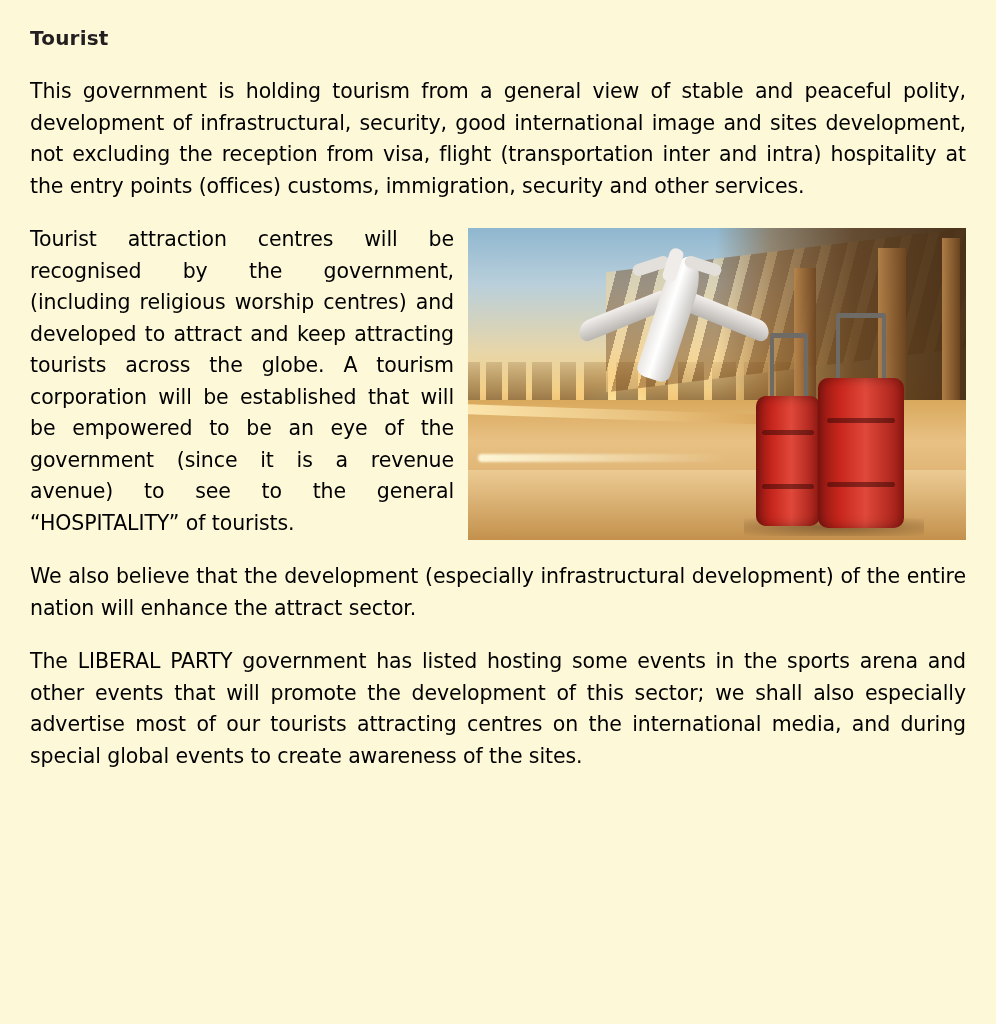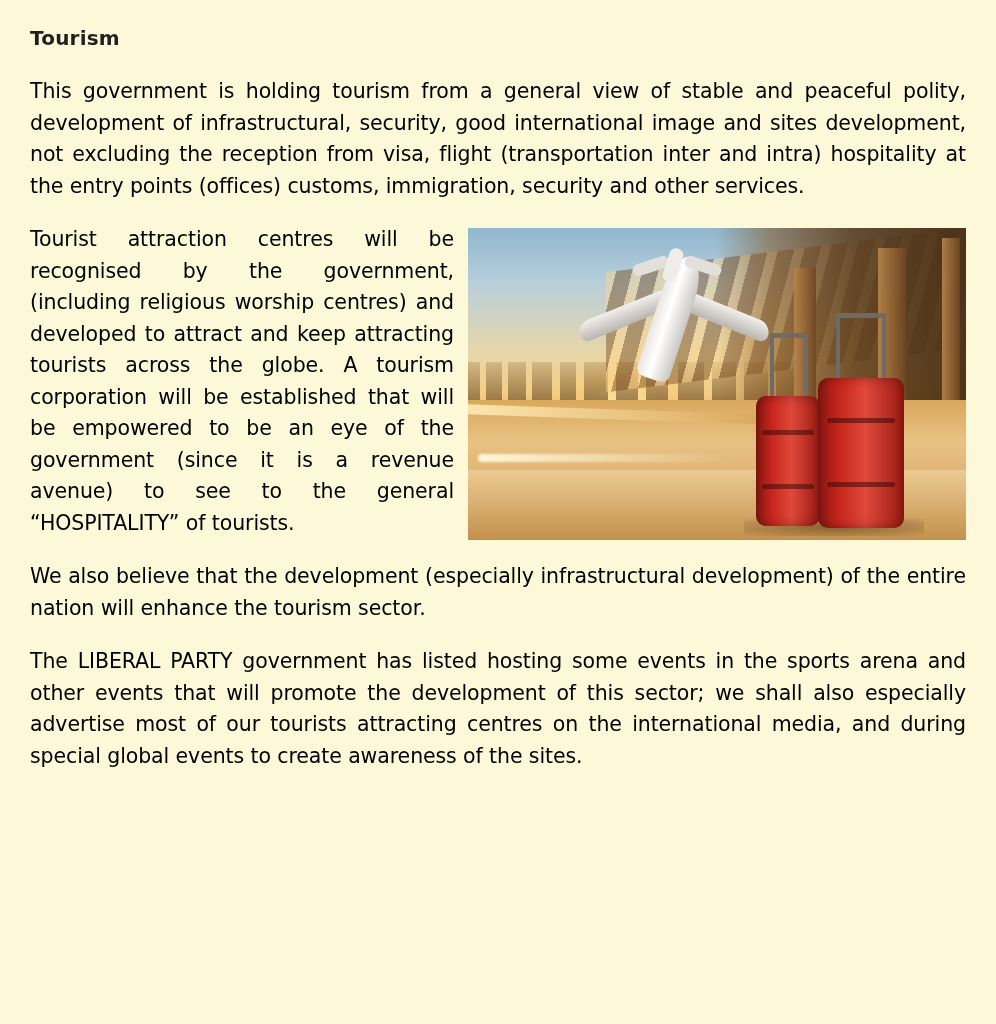--- a/index.html
+++ b/index.html
@@ -289,21 +289,21 @@
     height: 18px;
     background: radial-gradient(ellipse at center, rgba(70,40,15,0.5), rgba(70,40,15,0));
   }
   .clearfix::after { content: ""; display: block; clear: both; }
 </style>
 </head>
 <body>
 
 <div class="page">
 
-  <h1 class="doc-title">Tourism</h1>
+  <h1 class="doc-title">Tourist</h1>
 
   <div class="body-text clearfix">
 
     <p class="para">This government is holding tourism from a general view of stable and peaceful polity, development of infrastructural, security, good international image and sites development, not excluding the reception from visa, flight (transportation inter and intra) hospitality at the entry points (offices) customs, immigration, security and other services.</p>
 
     <div class="figure">
       <div class="photo">
         <div class="sun"></div>
         <div class="skyline"></div>
         <div class="ceiling"></div>
@@ -338,18 +338,18 @@
         </div>
         <div class="bag b2">
           <div class="strap"></div>
           <div class="strap s2"></div>
         </div>
       </div>
     </div>
 
     <p class="para">Tourist attraction centres will be recognised by the government, (including religious worship centres) and developed to attract and keep attracting tourists across the globe. A tourism corporation will be established that will be empowered to be an eye of the government (since it is a revenue avenue) to see to the general “HOSPITALITY” of tourists.</p>
 
-    <p class="para">We also believe that the development (especially infrastructural development) of the entire nation will enhance the tourism sector.</p>
+    <p class="para">We also believe that the development (especially infrastructural development) of the entire nation will enhance the attract sector.</p>
 
     <p class="para">The LIBERAL PARTY government has listed hosting some events in the sports arena and other events that will promote the development of this sector; we shall also especially advertise most of our tourists attracting centres on the international media, and during special global events to create awareness of the sites.</p>
 
   </div>
 </div>
 
 </body></html>

